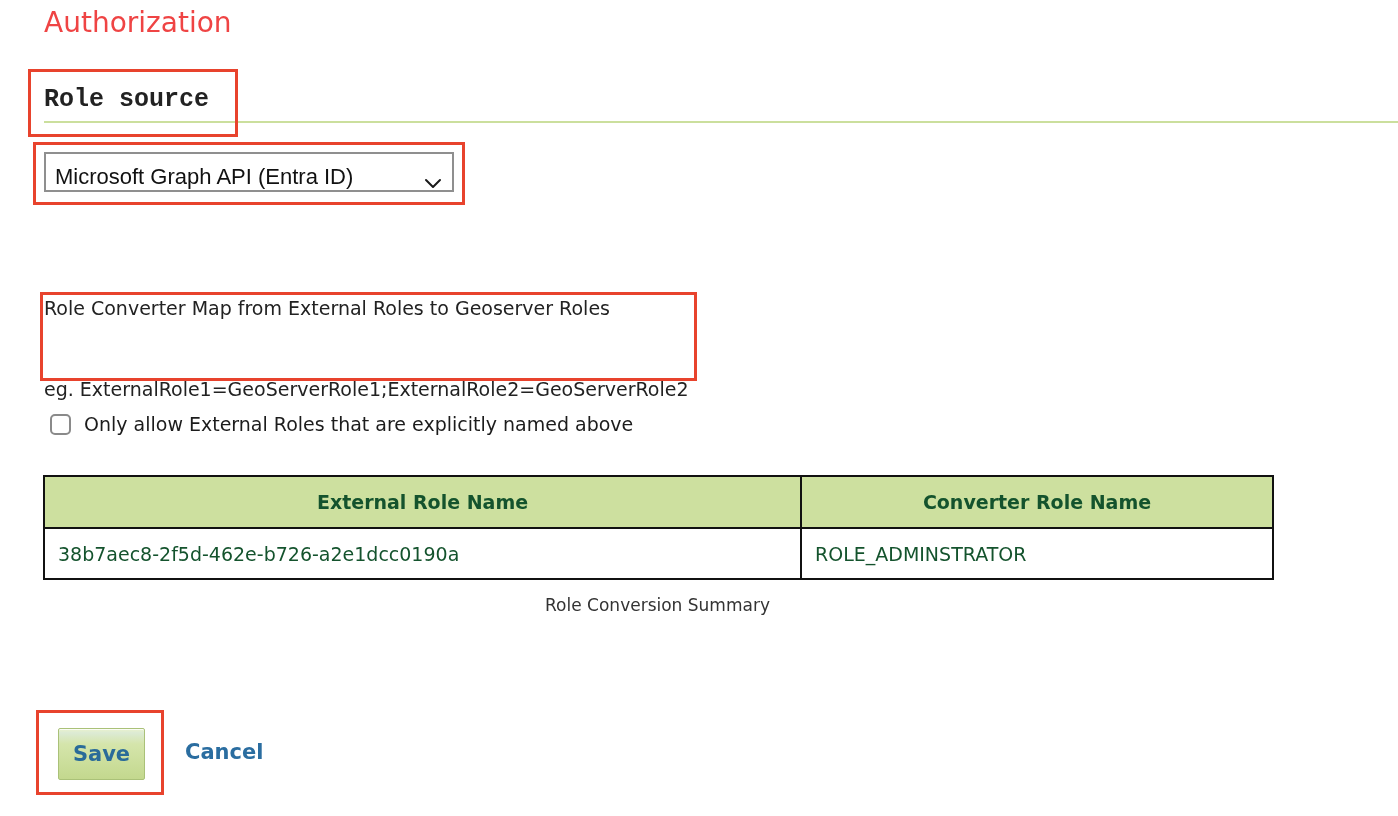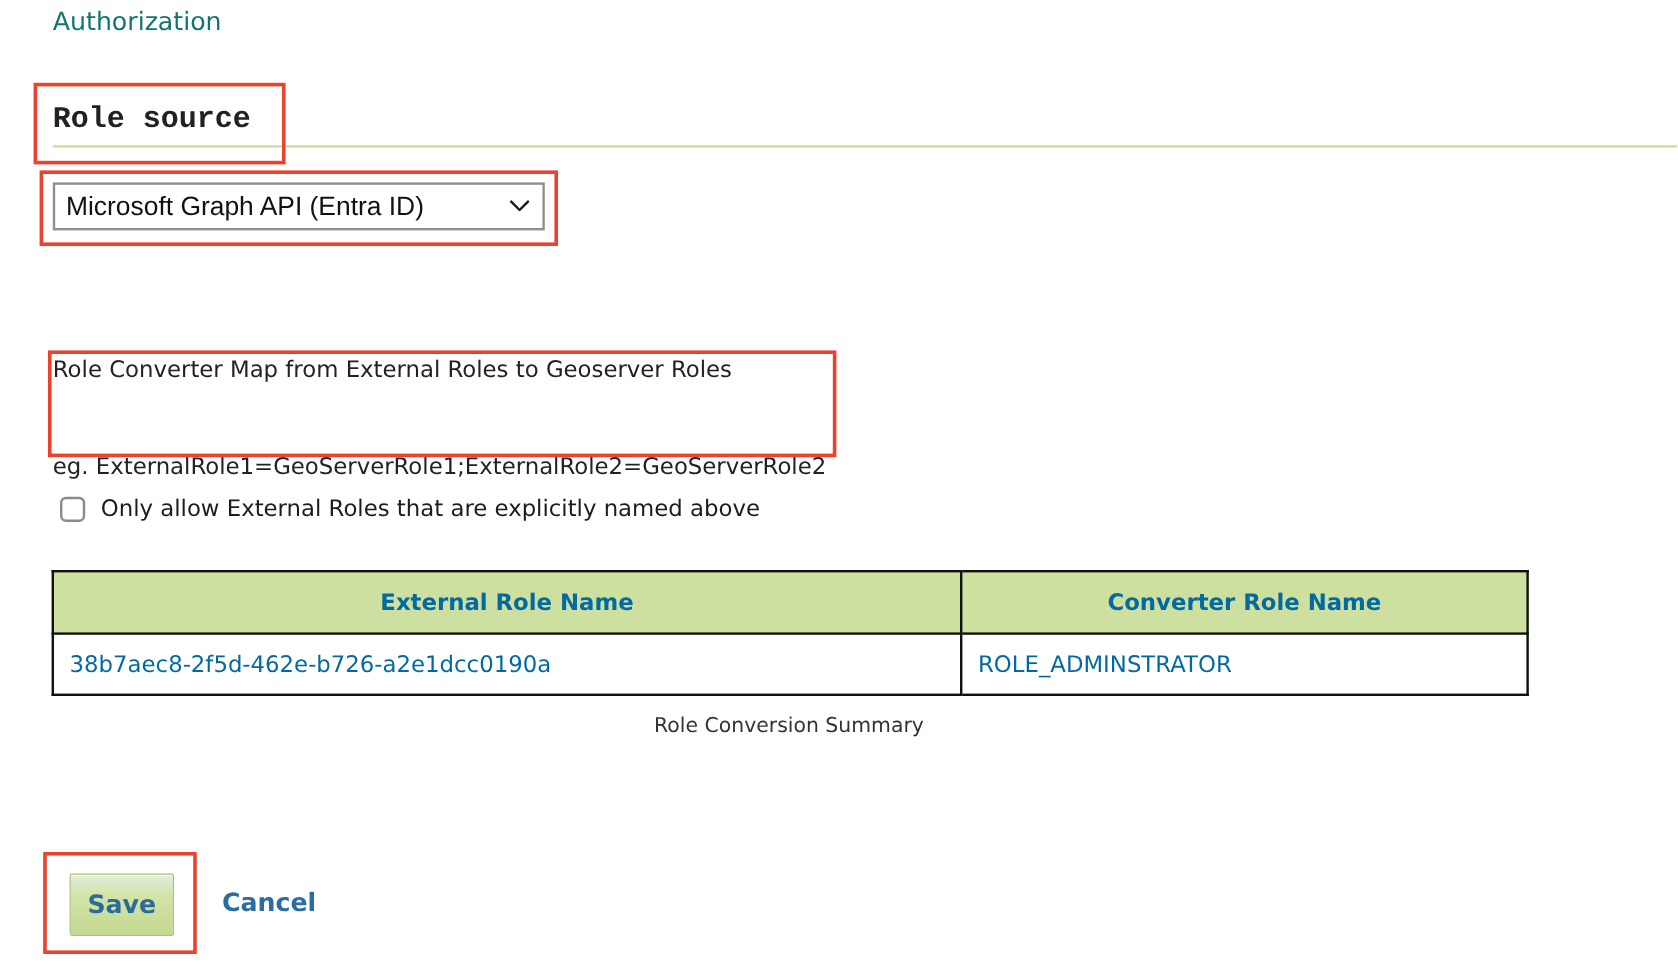--- a/index.html
+++ b/index.html
@@ -9,22 +9,22 @@
     height: 816px;
     background: #ffffff;
     font-family: "DejaVu Sans", sans-serif;
     overflow: hidden;
   }
   .abs { position: absolute; }
 
   
   #page-title {
     left: 44px; top: 6px;
-    font-size: 21px;
-    color: #0f766e;
+    font-size: 28px;
+    color: #ef4444;
     font-weight: 400;
   }
 
   
   #role-source-heading {
     left: 44px; top: 85px;
     font-size: 25px;
     font-weight: bold;
     color: #222222;
     font-family: Liberation Mono, monospace;
@@ -35,21 +35,21 @@
     background: #cbdf9d;
   }
 
   
   #role-source-select {
     left: 44px; top: 152px;
     width: 410px; height: 40px;
     border: 2px solid #8f8f8f;
     background: #ffffff;
     display: flex;
-    align-items: center;
+    align-items: flex-end;
     justify-content: space-between;
     padding: 0 10px 0 9px;
     box-sizing: border-box;
     font-family: "Liberation Sans", sans-serif;
     font-size: 22px;
     color: #111111;
     cursor: default;
   }
   #role-source-select .chev { display: flex; align-items: center; }
 
@@ -102,21 +102,21 @@
   
   #summary-table {
     left: 43px; top: 475px;
     width: 1229px;
     border-collapse: collapse;
     table-layout: fixed;
   }
   #summary-table th, #summary-table td {
     border: 2px solid #111111;
     font-size: 19px;
-    color: #0369a1;
+    color: #14532d;
   }
   #summary-table th {
     background: #cde09f;
     font-weight: bold;
     height: 48px;
     text-align: center;
   }
   #summary-table td {
     background: #ffffff;
     height: 47px;

